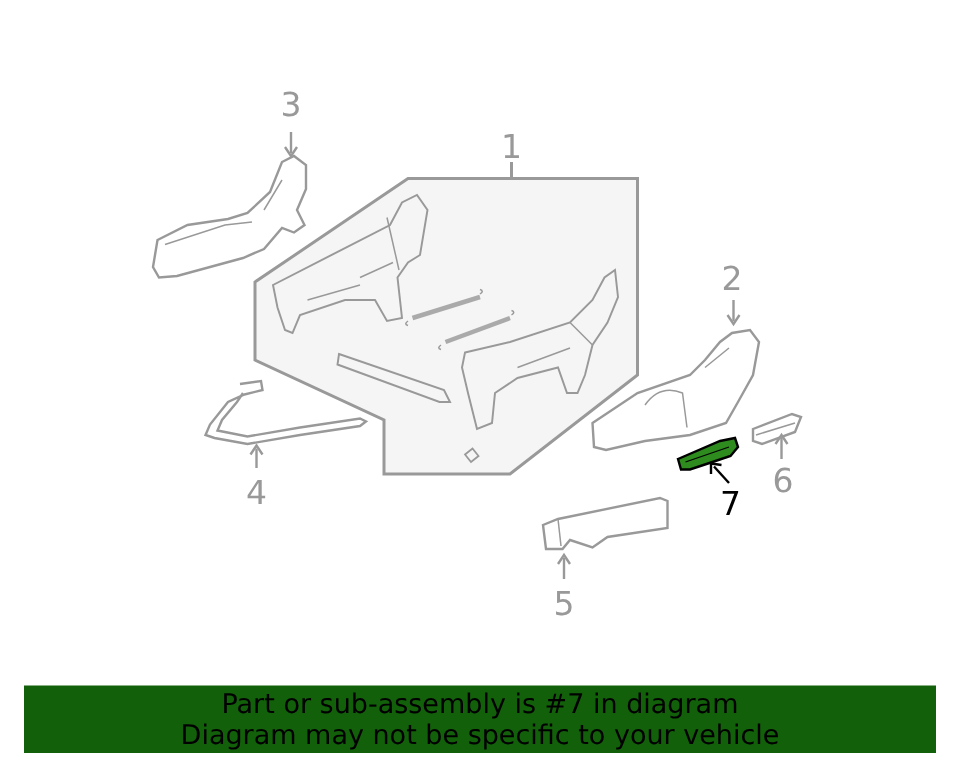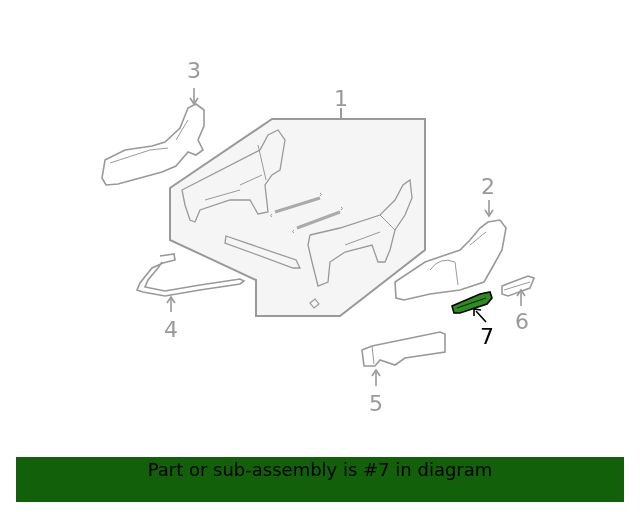--- a/index.html
+++ b/index.html
@@ -79,13 +79,14 @@
 <div class="callout" style="left:334px;top:88px;">1</div>
 <div class="callout" style="left:481px;top:176px;">2</div>
 <div class="callout" style="left:187px;top:60px;">3</div>
 <div class="callout" style="left:164px;top:319px;">4</div>
 <div class="callout" style="left:369px;top:393px;">5</div>
 <div class="callout" style="left:515px;top:311px;">6</div>
 <div class="callout highlight" style="left:480px;top:326px;">7</div>
 
 <div id="banner">
   <div>Part or sub-assembly is #7 in diagram</div>
+  <div>Diagram may not be specific to your vehicle</div>
 </div>
 
 </body></html>

